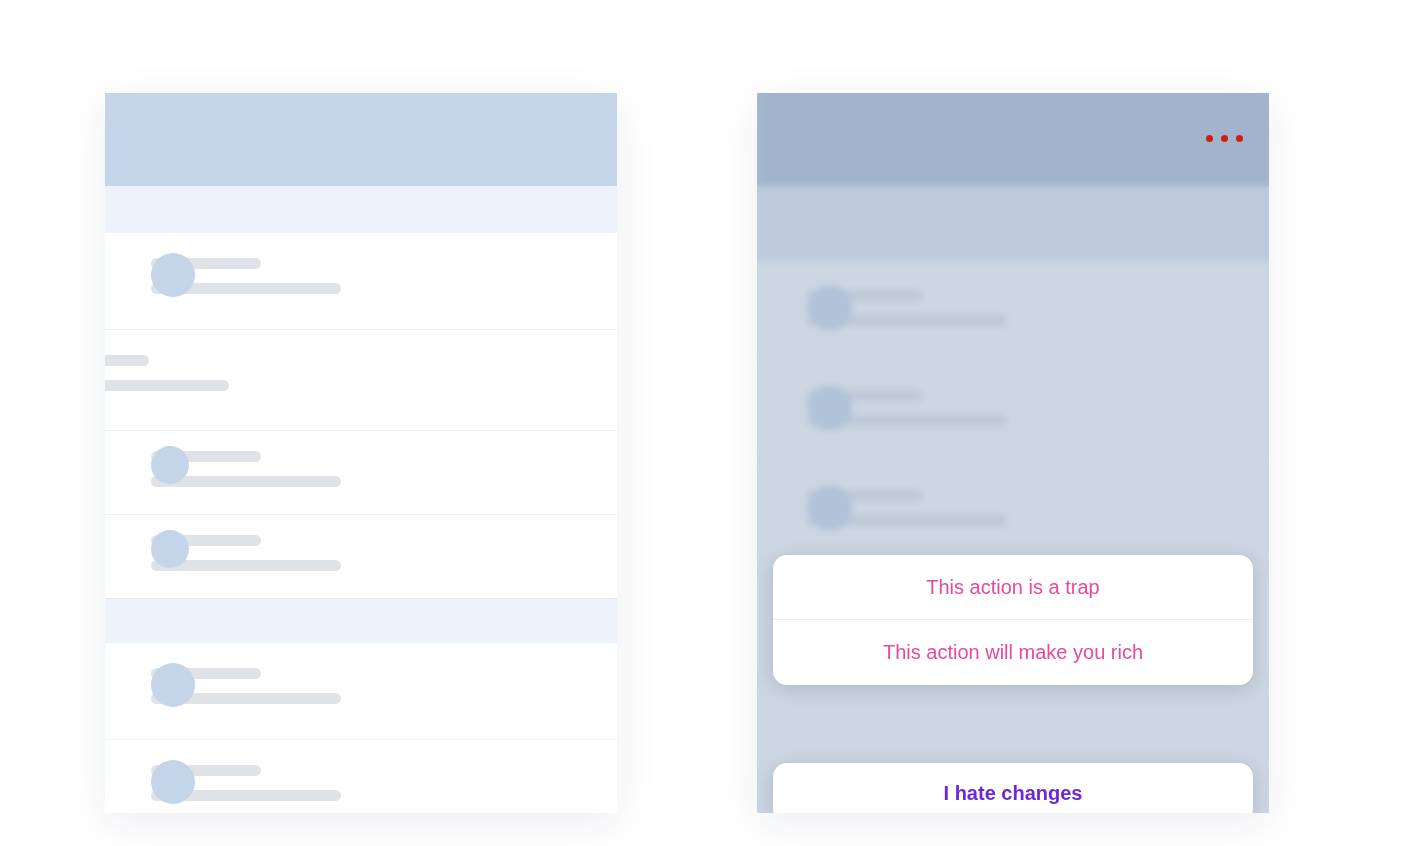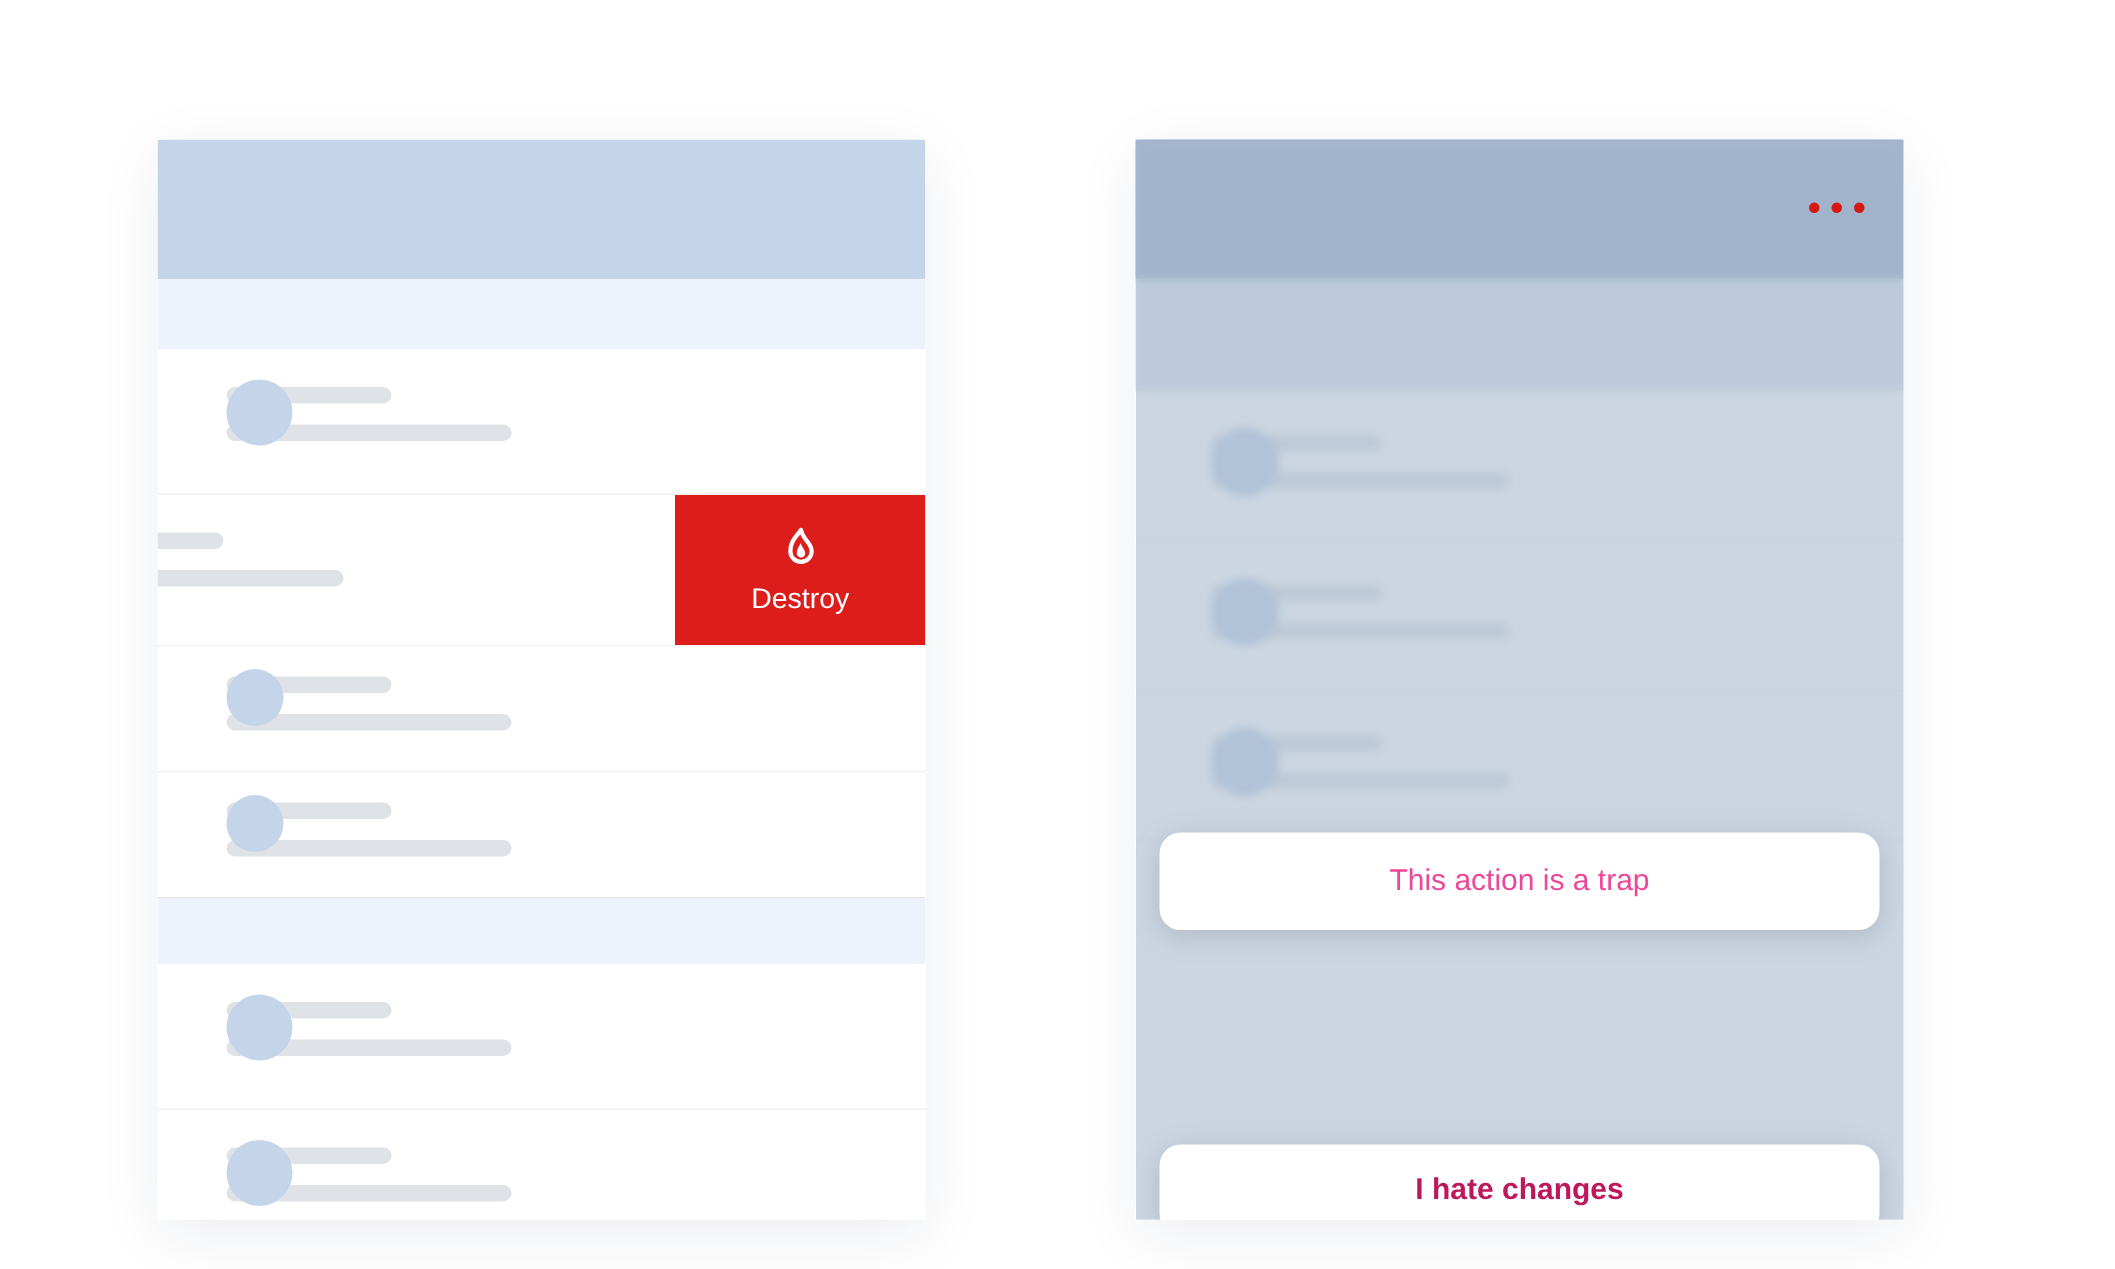--- a/index.html
+++ b/index.html
@@ -116,21 +116,21 @@
     height:65px;
     display:flex; align-items:center; justify-content:center;
     border-bottom:1px solid #eee;
     font-size:20px;
     color:#ec4899;
     cursor:pointer;
     font-weight:400;
   }
   .opt:last-child { border-bottom:none; }
   .cancel-text {
-    color:#be185d;
+    color:#6d28d9;
     font-size:20px;
     font-weight:600;
     cursor:pointer;
   }
 </style>
 </head>
 <body>
 
 <div class="stage">
 
@@ -142,27 +142,20 @@
       <div class="av"></div>
       <div class="bar1"></div>
       <div class="bar2"></div>
     </div>
 
     <div class="swipe-row">
       <div class="content">
 
         <div class="bar1"></div>
         <div class="bar2"></div>
-      </div>
-      <div class="destroy">
-        <svg viewBox="0 0 24 24" fill="none" stroke="#fff" stroke-width="2" stroke-linecap="round" stroke-linejoin="round">
-          <path d="M12 3 C10 6 7 8 7 13 a5 5 0 0 0 10 0 C17 9 13 8 12 3 Z"></path>
-          <path d="M10 14 a2 2 0 0 0 4 0 c0 -2 -2 -3 -2 -5 c-1 2 -2 3 -2 5 Z" fill="#fff" stroke="none"></path>
-        </svg>
-        <span>Destroy</span>
       </div>
     </div>
 
     <div class="row short">
       <div class="av"></div>
       <div class="bar1"></div>
       <div class="bar2"></div>
     </div>
     <div class="row short sep">
       <div class="av"></div>
@@ -207,20 +200,21 @@
 
     <div class="overlay">
       <div class="dots">
         <i></i>
           <i></i>
           <i></i>
       </div>
 
       <div class="sheet options">
         <div class="opt">This action is a trap</div>
+        <div class="opt">This action will make you rich</div>
       </div>
 
       <div class="sheet cancel">
         <span class="cancel-text">I hate changes</span>
       </div>
     </div>
   </div>
 
 </div>
 

